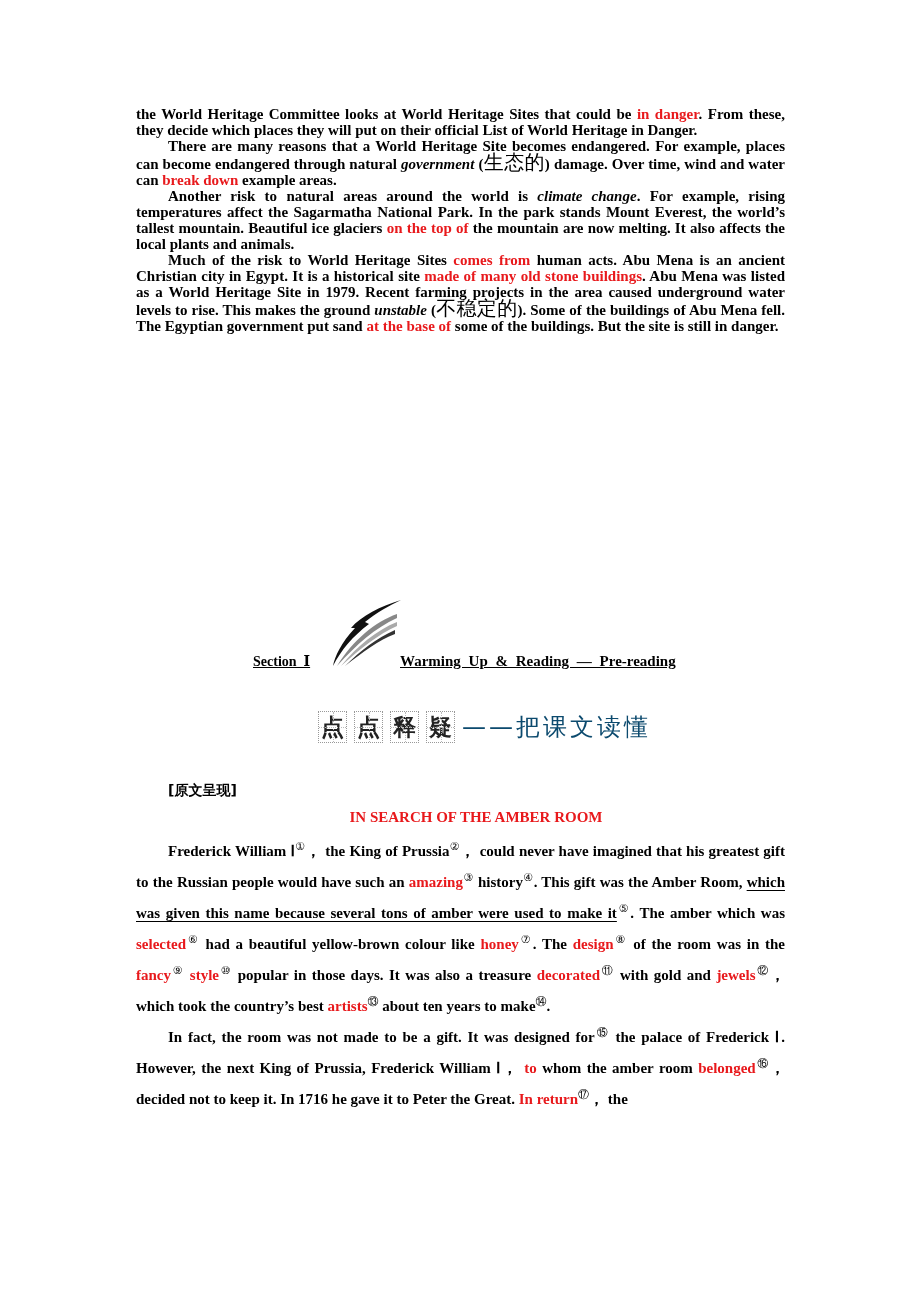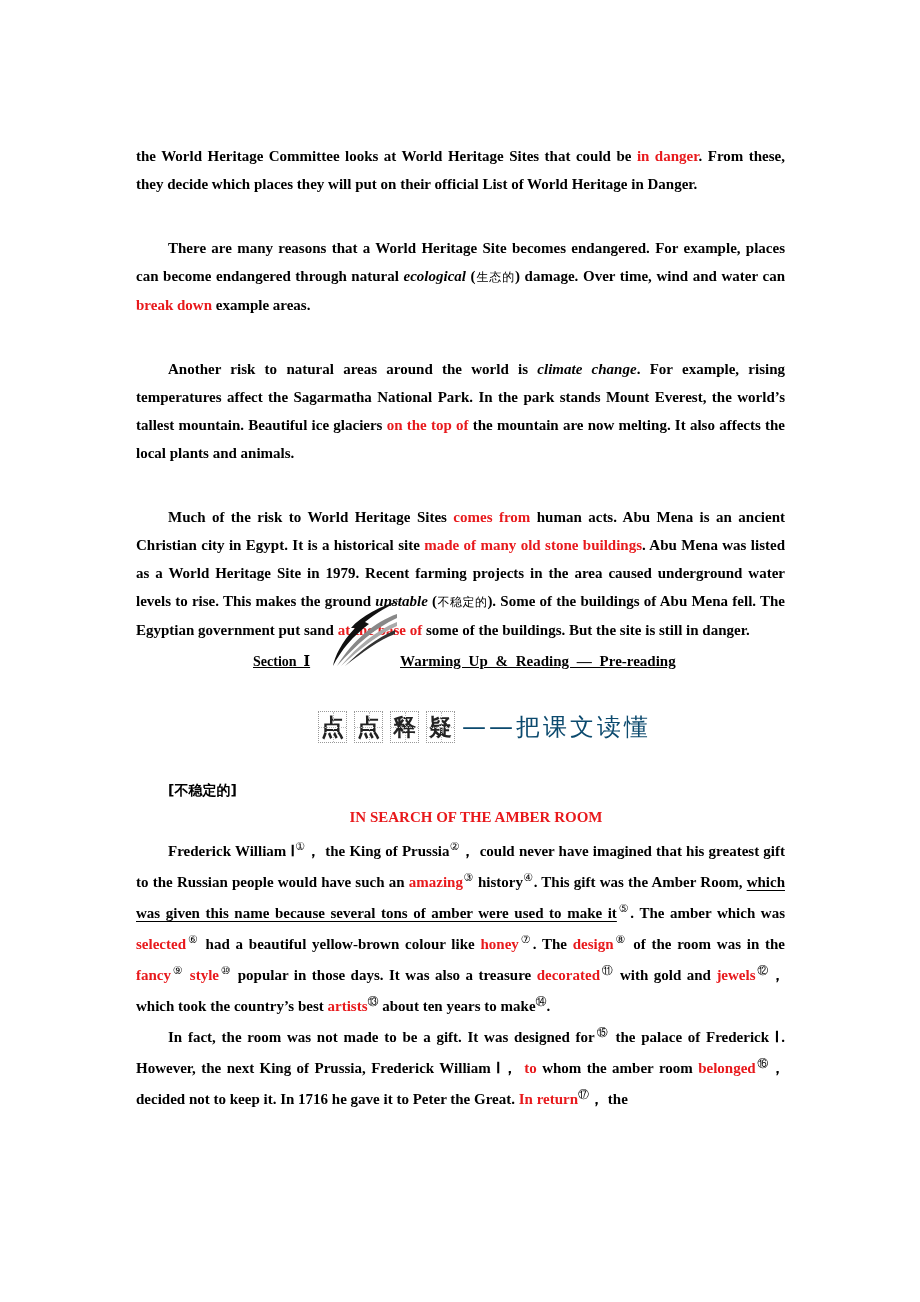--- a/index.html
+++ b/index.html
@@ -1,24 +1,24 @@
 <!DOCTYPE html>
 <html><head>
   <meta charset="utf-8">
   <style>
     html, body { margin: 0; padding: 0; background: #ffffff; }
     body { width: 920px; height: 1302px; position: relative; overflow: hidden;
       font-family: "Liberation Serif", "DejaVu Serif", serif; color: #000; }
     .page { position: absolute; left: 136px; top: 106px; width: 649px; }
     p { margin: 0; font-weight: bold; font-size: 15px; text-align: justify; }
-    .p1 { line-height: 28px; margin-top: 36px; }
+    .p1 { line-height: 16px; }
     .ind { text-indent: 32px; }
     .red { color: #e8191c; }
     .it { font-style: italic; }
-    .cjk { font-family: "DejaVu Sans", sans-serif; font-weight: normal; font-size: 12px; }
+    .cjk { font-family: "DejaVu Sans", sans-serif; font-weight: normal; font-size: 20px; }
     sup.cn { font-size: 11px; font-weight: normal; vertical-align: 6px; line-height: 0; color: #000; }
     .ul { text-decoration: underline; text-underline-offset: 3px; }
 
     .section-row { position: absolute; top: 598px; left: 253px; width: 460px; height: 75px; }
     .section-label { position: absolute; left: 0; top: 55px; font-weight: bold; font-size: 14px;
       text-decoration: underline; white-space: pre; }
     .section-title { position: absolute; left: 147px; top: 55px; font-weight: bold; font-size: 15px;
       text-decoration: underline; white-space: pre; word-spacing: 4px; text-align: center; }
     .swoosh { position: absolute; left: 78px; top: 0px; width: 72px; height: 70px; }
 
@@ -35,21 +35,21 @@
     .article-title { position: absolute; top: 809px; left: 0; width: 952px; text-align: center;
       font-weight: bold; font-size: 15px; color: #e8191c; }
     .article { position: absolute; left: 136px; top: 836px; width: 649px; }
     .article p { line-height: 31px; font-family: Liberation Serif, serif; }
   </style>
 </head>
 <body>
 
 <div class="page" id="intro">
     <p class="p1"><span class="">the World Heritage Committee looks at World Heritage Sites that could be </span><span class="red">in danger</span><span class="">. From these, they decide which places they will put on their official List of World Heritage in Danger.</span></p>
-    <p class="ind p1"><span class="">There are many reasons that a World Heritage Site becomes endangered. For example, places can become endangered through natural </span><span class="it">ecological</span><span class=""> (</span><span class="cjk">生态的</span><span class="">) damage. Over time, wind and water can </span><span class="red">break down</span><span class=""> example areas.</span></p>
+    <p class="ind p1"><span class="">There are many reasons that a World Heritage Site becomes endangered. For example, places can become endangered through natural </span><span class="it">government</span><span class=""> (</span><span class="cjk">生态的</span><span class="">) damage. Over time, wind and water can </span><span class="red">break down</span><span class=""> example areas.</span></p>
     <p class="ind p1"><span class="">Another risk to natural areas around the world is </span><span class="it">climate change</span><span class="">. For example, rising temperatures affect the Sagarmatha National Park. In the park stands Mount Everest, the world’s tallest mountain. Beautiful ice   glaciers </span><span class="red">on the top of</span><span class=""> the mountain are now melting. It also affects the local plants and animals.</span></p>
     <p class="ind p1"><span class="">Much of the risk to World Heritage Sites </span><span class="red">comes from</span><span class=""> human acts. Abu Mena is an ancient Christian city in Egypt. It is a historical site </span><span class="red">made of many old stone buildings</span><span class="">. Abu Mena was listed as a World Heritage Site in 1979. Recent farming projects in the area caused underground water levels to rise. This makes the ground </span><span class="it">unstable</span><span class=""> (</span><span class="cjk">不稳定的</span><span class="">). Some of the buildings of Abu Mena fell. The Egyptian government put sand </span><span class="red">at the base of</span><span class=""> some of the buildings. But the site is still in danger.</span></p>
   </div>
 
 <div class="section-row">
   <span class="section-label">Section  Ⅰ</span>
   <svg class="swoosh" viewBox="0 0 72 70">
     <path d="M70 2 C50 8 30 18 20 30 L24 30 C10 45 4 58 2 68 C10 52 22 38 38 26 L34 24 C46 14 58 8 70 2 Z" fill="#111"></path>
     <path d="M66 16 C44 24 22 42 6 68 C26 46 44 30 66 20 Z" fill="#888"></path>
     <path d="M66 24 C46 32 26 48 10 68 C30 50 48 36 66 28 Z" fill="#aaa"></path>
@@ -59,18 +59,18 @@
 </div>
 
 <div class="banner">
   <span class="box">点</span>
   <span class="box">点</span>
   <span class="box">释</span>
   <span class="box">疑</span>
   <span class="banner-rest">——把课文读懂</span>
 </div>
 
-<div class="orig">[不稳定的]</div>
+<div class="orig">[原文呈现]</div>
 <div class="article-title">IN SEARCH OF THE AMBER ROOM</div>
 <div class="article" id="article">
     <p class="ind "><span class="">Frederick William Ⅰ</span><sup class="cn">①</sup><span class="">，  the King of Prussia</span><sup class="cn">②</sup><span class="">，  could never have imagined that his greatest gift to the Russian people would have such an </span><span class="red">amazing</span><sup class="cn">③</sup><span class=""> history</span><sup class="cn">④</sup><span class="">. This gift was the Amber Room, </span><span class="ul">which was given this name because several tons of amber were used to make it</span><sup class="cn">⑤</sup><span class="">.   The amber which was </span><span class="red">selected</span><sup class="cn">⑥</sup><span class=""> had a beautiful yellow-brown colour like </span><span class="red">honey</span><sup class="cn">⑦</sup><span class="">. The </span><span class="red">design</span><sup class="cn">⑧</sup><span class=""> of the room was in the </span><span class="red">fancy</span><sup class="cn">⑨</sup><span class=""> </span><span class="red">style</span><sup class="cn">⑩</sup><span class=""> popular in those days. It was also a treasure </span><span class="red">decorated</span><sup class="cn">⑪</sup><span class="">  with gold and </span><span class="red">jewels</span><sup class="cn">⑫</sup><span class="">，   which took the country’s best </span><span class="red">artists</span><sup class="cn">⑬</sup><span class="">  about ten years to make</span><sup class="cn">⑭</sup><span class="">.</span></p>
     <p class="ind "><span class="">In fact, the room was not made to be a gift. It was designed for</span><sup class="cn">⑮</sup><span class="">  the palace of Frederick Ⅰ. However, the next King of Prussia, Frederick William Ⅰ，  </span><span class="red">to</span><span class=""> whom the amber room </span><span class="red">belonged</span><sup class="cn">⑯</sup><span class="">，  decided not to keep it. In 1716 he gave it to Peter the Great. </span><span class="red">In return</span><sup class="cn">⑰</sup><span class="">，   the</span></p>
   </div>
 
 </body></html>

